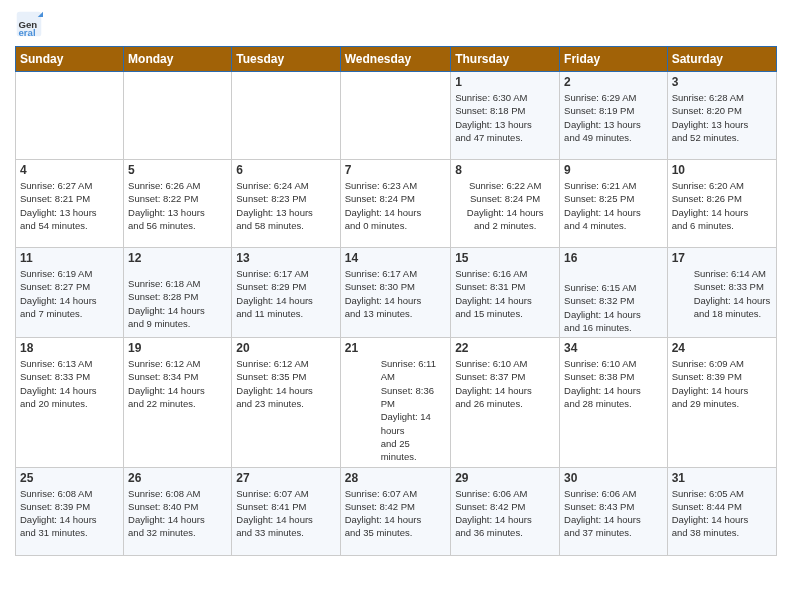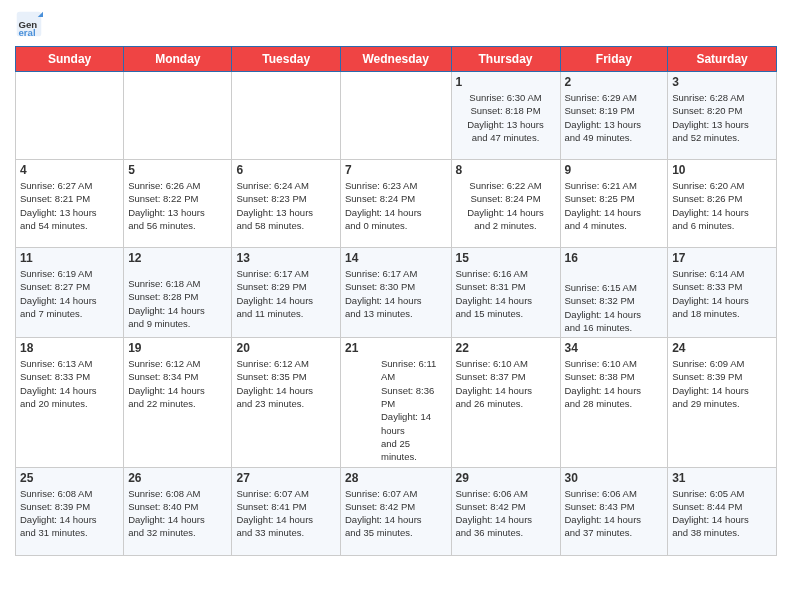--- a/index.html
+++ b/index.html
@@ -42,24 +42,24 @@
       font-size: 14px;
       color: #555;
       font-weight: normal;
     }
     .calendar {
       width: 100%;
       border-collapse: collapse;
       font-size: 10.5px;
     }
     .calendar thead th {
-      background: #ef4444;
+      background: #a16207;
       color: #fff;
       padding: 5px 4px;
-      text-align: center;
+      text-align: left;
       font-size: 12px;
       font-weight: bold;
       border: 1px solid #2a6aae;
     }
     .calendar tbody td {
       border: 1px solid #ccc;
       vertical-align: top;
       padding: 3px 4px;
       width: 113px;
       height: 88px;
@@ -123,21 +123,21 @@
         </tr>
     </thead>
     <tbody id="calendar-body">
     <tr>
           <td class="empty-cell"></td>
           <td class="empty-cell"></td>
           <td class="empty-cell"></td>
           <td class="empty-cell"></td>
           <td>
             <div class="day-num">1</div>
-            <div class="day-info" style="white-space: pre-line; text-align: center;">Sunrise: 6:30 AM
+            <div class="day-info" style="white-space: pre-line;">Sunrise: 6:30 AM
 Sunset: 8:18 PM
 Daylight: 13 hours
 and 47 minutes.</div>
           </td>
           <td>
             <div class="day-num">2</div>
             <div class="day-info" style="white-space: pre-line;">Sunrise: 6:29 AM
 Sunset: 8:19 PM
 Daylight: 13 hours
 and 49 minutes.</div>
@@ -239,21 +239,21 @@
           </td>
           <td>
             <div class="day-num">16</div>
             <div class="day-info" style="white-space: pre-line; margin-top: 16px;">Sunrise: 6:15 AM
 Sunset: 8:32 PM
 Daylight: 14 hours
 and 16 minutes.</div>
           </td>
           <td>
             <div class="day-num">17</div>
-            <div class="day-info" style="white-space: pre-line;">Sunrise: 6:14 AM
+            <div class="day-info" style="white-space: pre-line; margin-left: 22px;">Sunrise: 6:14 AM
 Sunset: 8:33 PM
 Daylight: 14 hours
 and 18 minutes.</div>
           </td>
         </tr>
         <tr>
           <td>
             <div class="day-num">18</div>
             <div class="day-info" style="white-space: pre-line;">Sunrise: 6:13 AM
 Sunset: 8:33 PM

